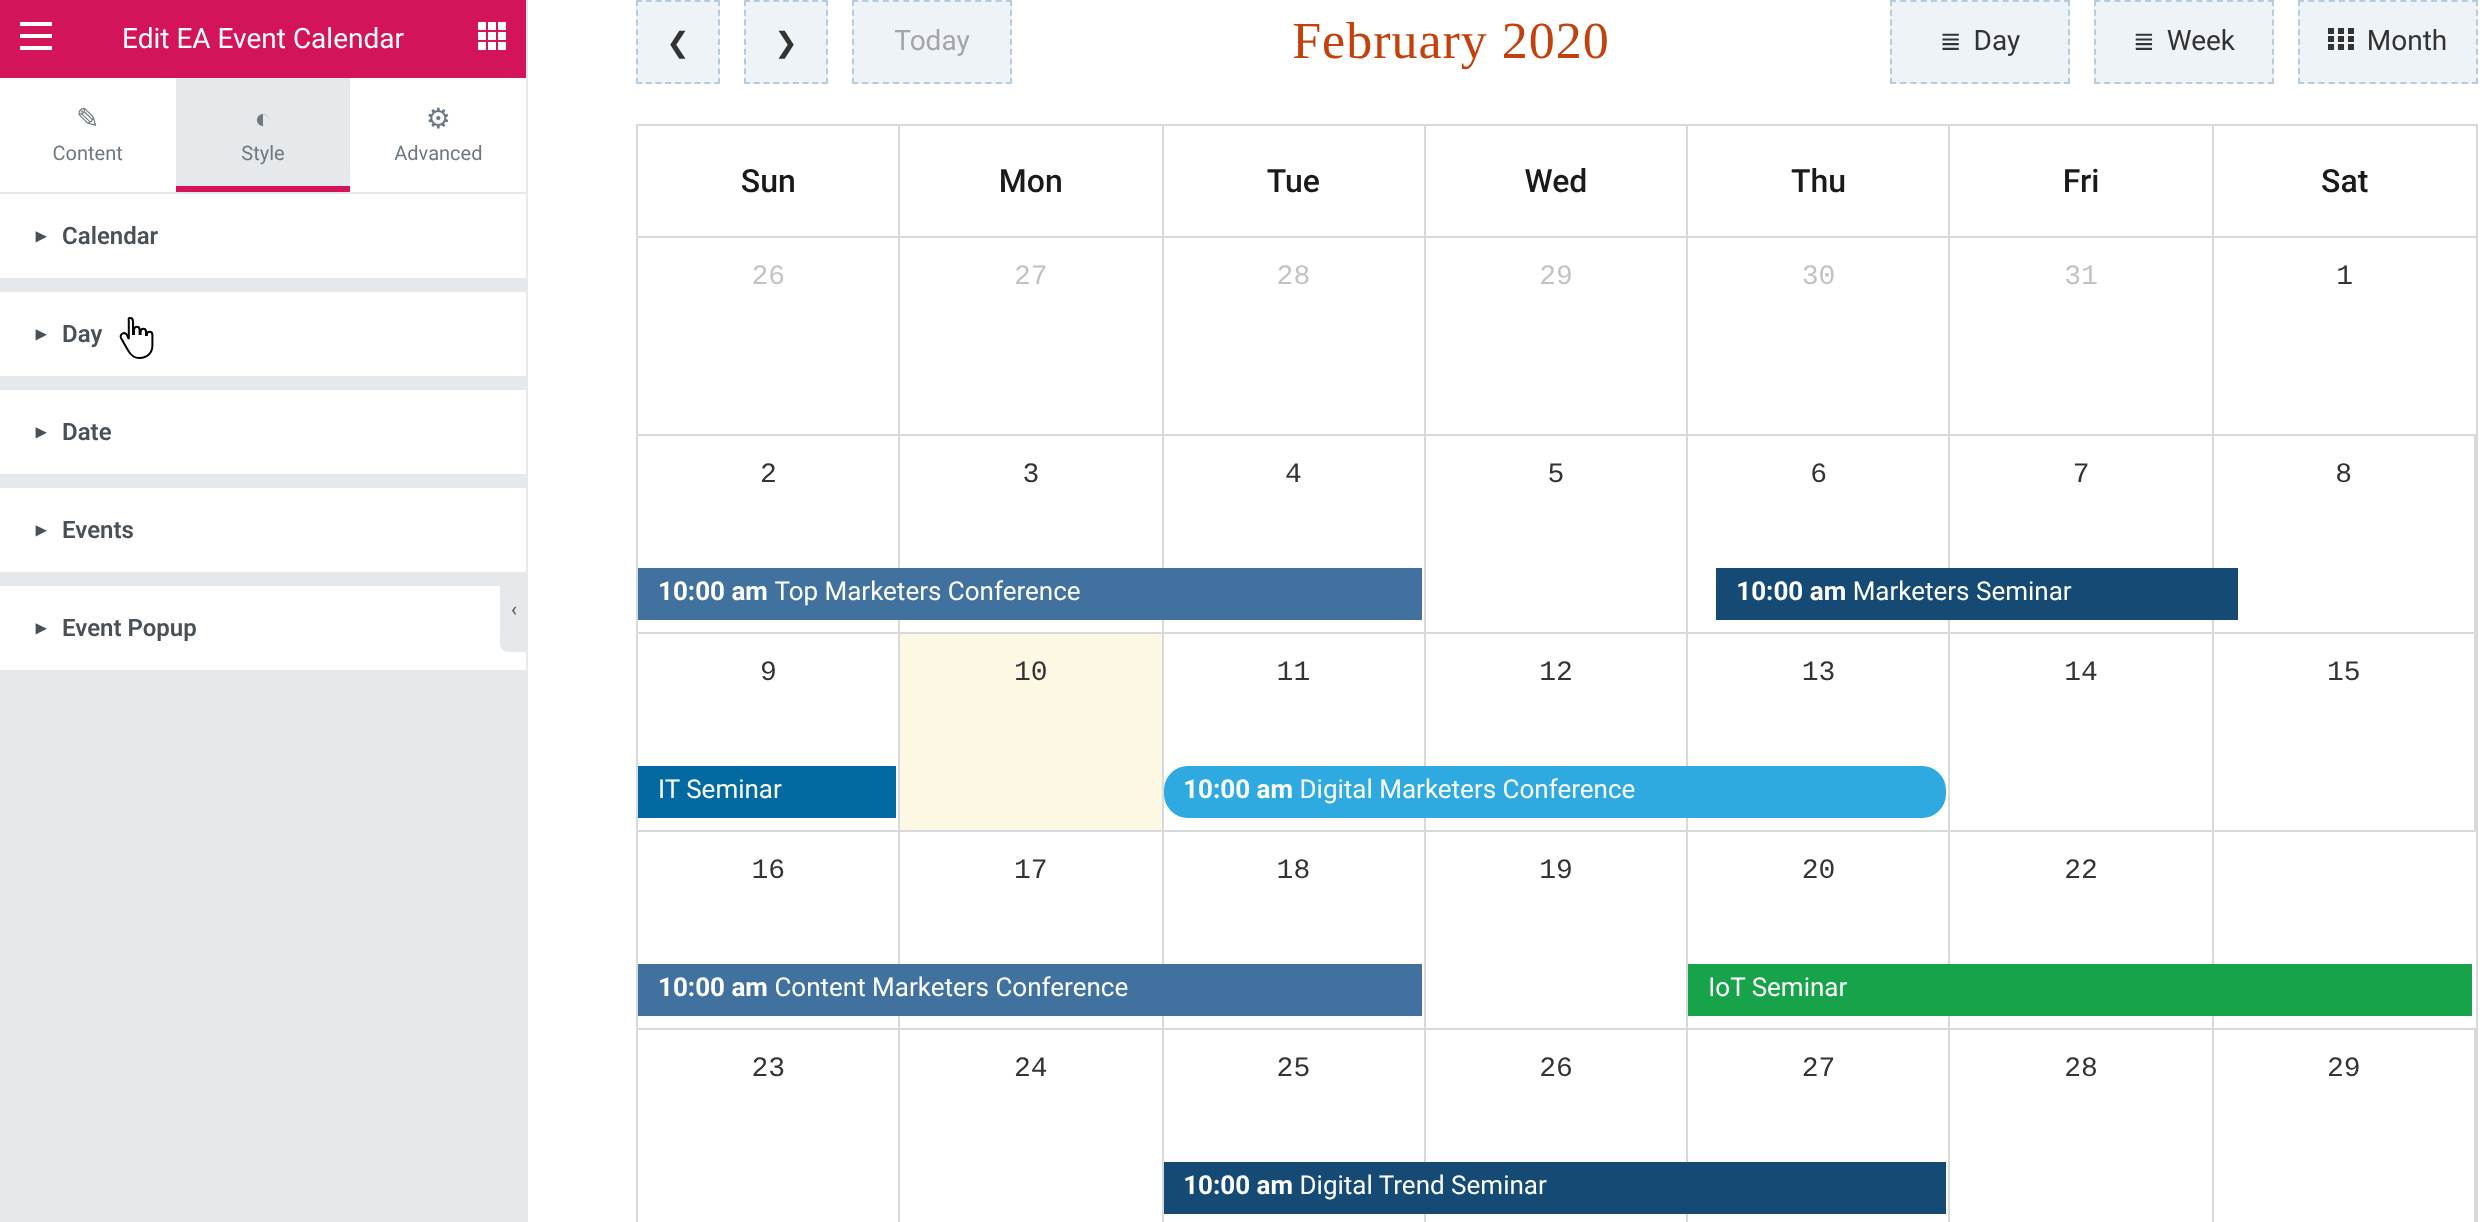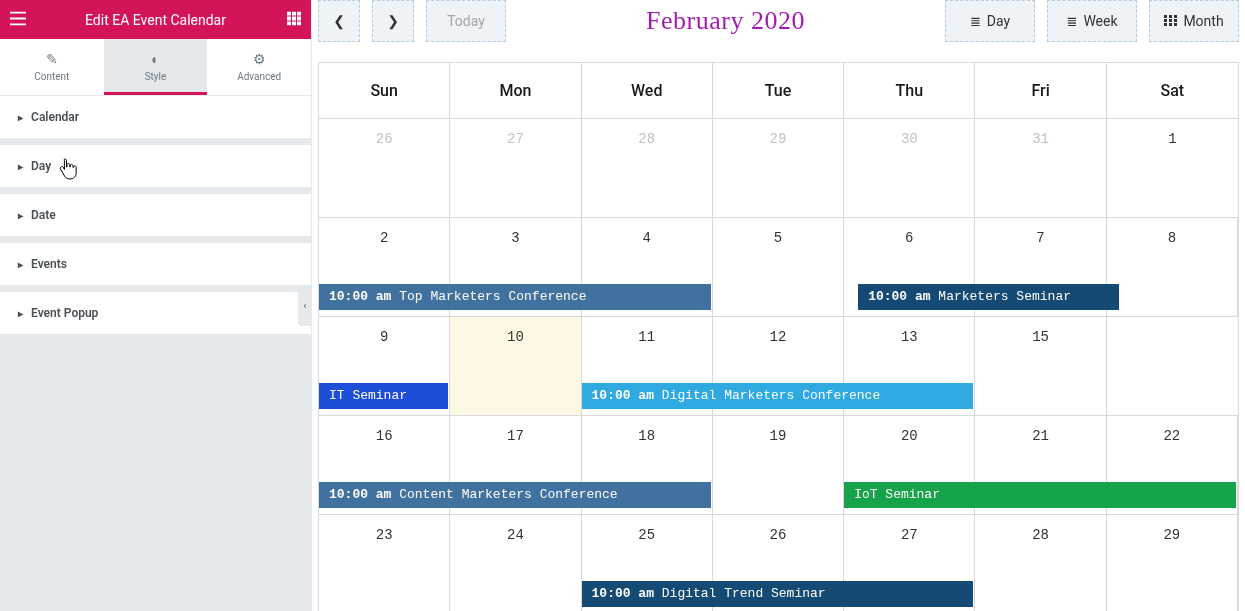--- a/index.html
+++ b/index.html
@@ -1,19 +1,19 @@
 <!DOCTYPE html>
 <html><head>
 <meta charset="utf-8">
 <style>
 * { box-sizing: border-box; margin: 0; padding: 0; }
 body { font-family: -apple-system, BlinkMacSystemFont, "Segoe UI", Roboto, Arial, sans-serif; font-size: 13px; color: #333; background: #fff; width: 1245px; height: 611px; overflow: hidden; position: relative; }
 
 
-.sidebar { width: 312px; height: 100%; float: left; background: #e6e9ec; position: relative; border-right: 1px solid #e6e9ec; }
+.sidebar { width: 264px; height: 100%; float: left; background: #e6e9ec; position: relative; border-right: 1px solid #e6e9ec; }
 .sidebar-header { background: #d4145a; color: #fff; height: 39px; display: flex; align-items: center; justify-content: center; position: relative; font-size: 14px; }
 .sidebar-header .menu-btn { position: absolute; left: 10px; top: 50%; transform: translateY(-50%); cursor: pointer; }
 .sidebar-header .app-btn { position: absolute; right: 10px; top: 50%; transform: translateY(-50%); cursor: pointer; }
 
 .tabs { background: #fff; display: flex; border-bottom: 1px solid #e6e9ec; }
 .tab { flex: 1; text-align: center; padding: 12px 0 10px 0; font-size: 10px; color: #6d7882; cursor: pointer; background: #fff; position: relative; }
 .tab.active { background: #e6e9ec; border-bottom: 3px solid #d4145a; }
 .tab-icon { display: block; font-size: 14px; margin-bottom: 4px; }
 
 .accordion { background: #e6e9ec; }
@@ -23,44 +23,44 @@
 .cursor-hand { position: absolute; left: 58px; top: 157px; z-index: 10; pointer-events: none; }
 
 .collapse-handle { position: absolute; right: -1px; top: 50%; transform: translateY(-50%); width: 14px; height: 40px; background: #e6e9ec; display:flex; align-items:center; justify-content:center; font-size:10px; color:#555; border-radius: 4px 0 0 4px;}
 
 
 .main { margin-left: 264px; padding: 0 6px 0 54px; }
 
 .toolbar { display: flex; align-items: center; gap: 12px; margin-top: 0px; height: 42px; }
 .btn-box { border: 1px dashed #b6cae0; background: #eef3f8; height: 42px; min-width: 42px; display: flex; align-items: center; justify-content: center; cursor: pointer; color: #333; font-size: 14px; }
 .btn-today { min-width: 80px; color: #a5a5a5; font-size: 14px; justify-content: center; }
-.title { flex: 1; text-align: center; font-family: "Libre Caslon", Georgia, serif; font-size: 26px; color: #a21caf; letter-spacing: 0.5px; }
+.title { flex: 1; text-align: center; font-family: "Libre Caslon", Georgia, serif; font-size: 26px; color: #c2410c; letter-spacing: 0.5px; }
 .view-btn { min-width: 90px; font-size: 14px; gap: 6px; }
 .view-btn .grid-icon { font-size: 13px; }
 
 .calendar { border: 1px solid #d7d9dc; margin-top: 20px; }
 .daynames { display: grid; grid-template-columns: repeat(7, 1fr); }
 .dayname { border-right: 1px solid #d7d9dc; text-align: center; padding: 18px 0; font-size: 16px; font-weight: 500; color: #1a1a1a; }
 .dayname:last-child { border-right: none; }
 
 .weeks { }
 .week { display: grid; grid-template-columns: repeat(7, 1fr); border-top: 1px solid #d7d9dc; position: relative; }
 .daycell { border-right: 1px solid #d7d9dc; height: 98px; position: relative; }
 .daycell:last-child { border-right: none; }
 .daynum { text-align: center; padding: 12px 0 0 0; font-size: 14px; color: #333; font-family: Liberation Mono, monospace; }
 .daynum.other { color: #c2c2c2; }
 .today-cell { background: #fdf8e4; }
 .today-cell .daynum { color: #333; }
 
-.event { position: absolute; height: 26px; line-height: 26px; color: #fff; font-size: 13px; padding: 0 0 0 10px; white-space: nowrap; overflow: hidden; bottom: 6px; cursor:pointer;font-family:Liberation Mono, monospace; }
+.event { position: absolute; height: 26px; line-height: 26px; color: #fff; font-size: 13px; padding: 0 0 0 10px; white-space: nowrap; overflow: hidden; bottom: 6px; cursor:pointer; }
 .event .time { font-weight: 700; }
 .ev-steel { background: #41729f; }
 .ev-dark { background: #144a74; }
-.ev-green { background: #1d4ed8; }
-.ev-sky { background: #2eaae1; }
+.ev-green { background: #0369a1; }
+.ev-sky { background: #2eaae1; border-radius: 12px; }
 .ev-bright { background: #17a34a; }
 
 
 :root { --col: calc(100% / 7); }
 
 
 .span3-from1 { left: 0; width: calc(var(--col) * 3 - 2px); }
 .span2-from5 { left: calc(var(--col) * 4); width: calc(var(--col) * 2 - 2px); margin-left: 14px; }
 .span1-from1 { left: 0; width: calc(var(--col) * 1 - 2px); }
 .span3-from3 { left: calc(var(--col) * 2); width: calc(var(--col) * 3 - 2px); }
@@ -172,22 +172,22 @@
             <rect x="10" y="8" width="3" height="3" fill="#333"></rect>
           </svg></span>
         <span>Month</span>
       </div>
   </div>
 
   <div class="calendar">
     <div class="daynames" id="daynames">
         <div class="dayname">Sun</div>
         <div class="dayname">Mon</div>
+        <div class="dayname">Tue</div>
         <div class="dayname">Wed</div>
-        <div class="dayname">Tue</div>
         <div class="dayname">Thu</div>
         <div class="dayname">Fri</div>
         <div class="dayname">Sat</div>
       </div>
     <div class="weeks" id="weeks">
         <div class="week">
           <div class="daycell">
             <div class="daynum other">26</div>
           </div>
           <div class="daycell">
@@ -244,20 +244,23 @@
           <div class="daycell">
             <div class="daynum">11</div>
           </div>
           <div class="daycell">
             <div class="daynum">12</div>
           </div>
           <div class="daycell">
             <div class="daynum">13</div>
           </div>
           <div class="daycell">
+            <div class="daynum">14</div>
+          </div>
+          <div class="daycell">
             <div class="daynum">15</div>
           </div>
           <div class="event ev-green span1-from1"><span>IT Seminar</span></div>
           <div class="event ev-sky span3-from3"><span class="time">10:00 am </span><span>Digital Marketers Conference</span></div>
         </div>
         <div class="week">
           <div class="daycell">
             <div class="daynum">16</div>
           </div>
           <div class="daycell">
@@ -266,23 +269,20 @@
           <div class="daycell">
             <div class="daynum">18</div>
           </div>
           <div class="daycell">
             <div class="daynum">19</div>
           </div>
           <div class="daycell">
             <div class="daynum">20</div>
           </div>
           <div class="daycell">
-            <div class="daynum">21</div>
-          </div>
-          <div class="daycell">
             <div class="daynum">22</div>
           </div>
           <div class="event ev-steel span3-from1"><span class="time">10:00 am </span><span>Content Marketers Conference</span></div>
           <div class="event ev-bright span3-from5"><span>IoT Seminar</span></div>
         </div>
         <div class="week">
           <div class="daycell">
             <div class="daynum">23</div>
           </div>
           <div class="daycell">

